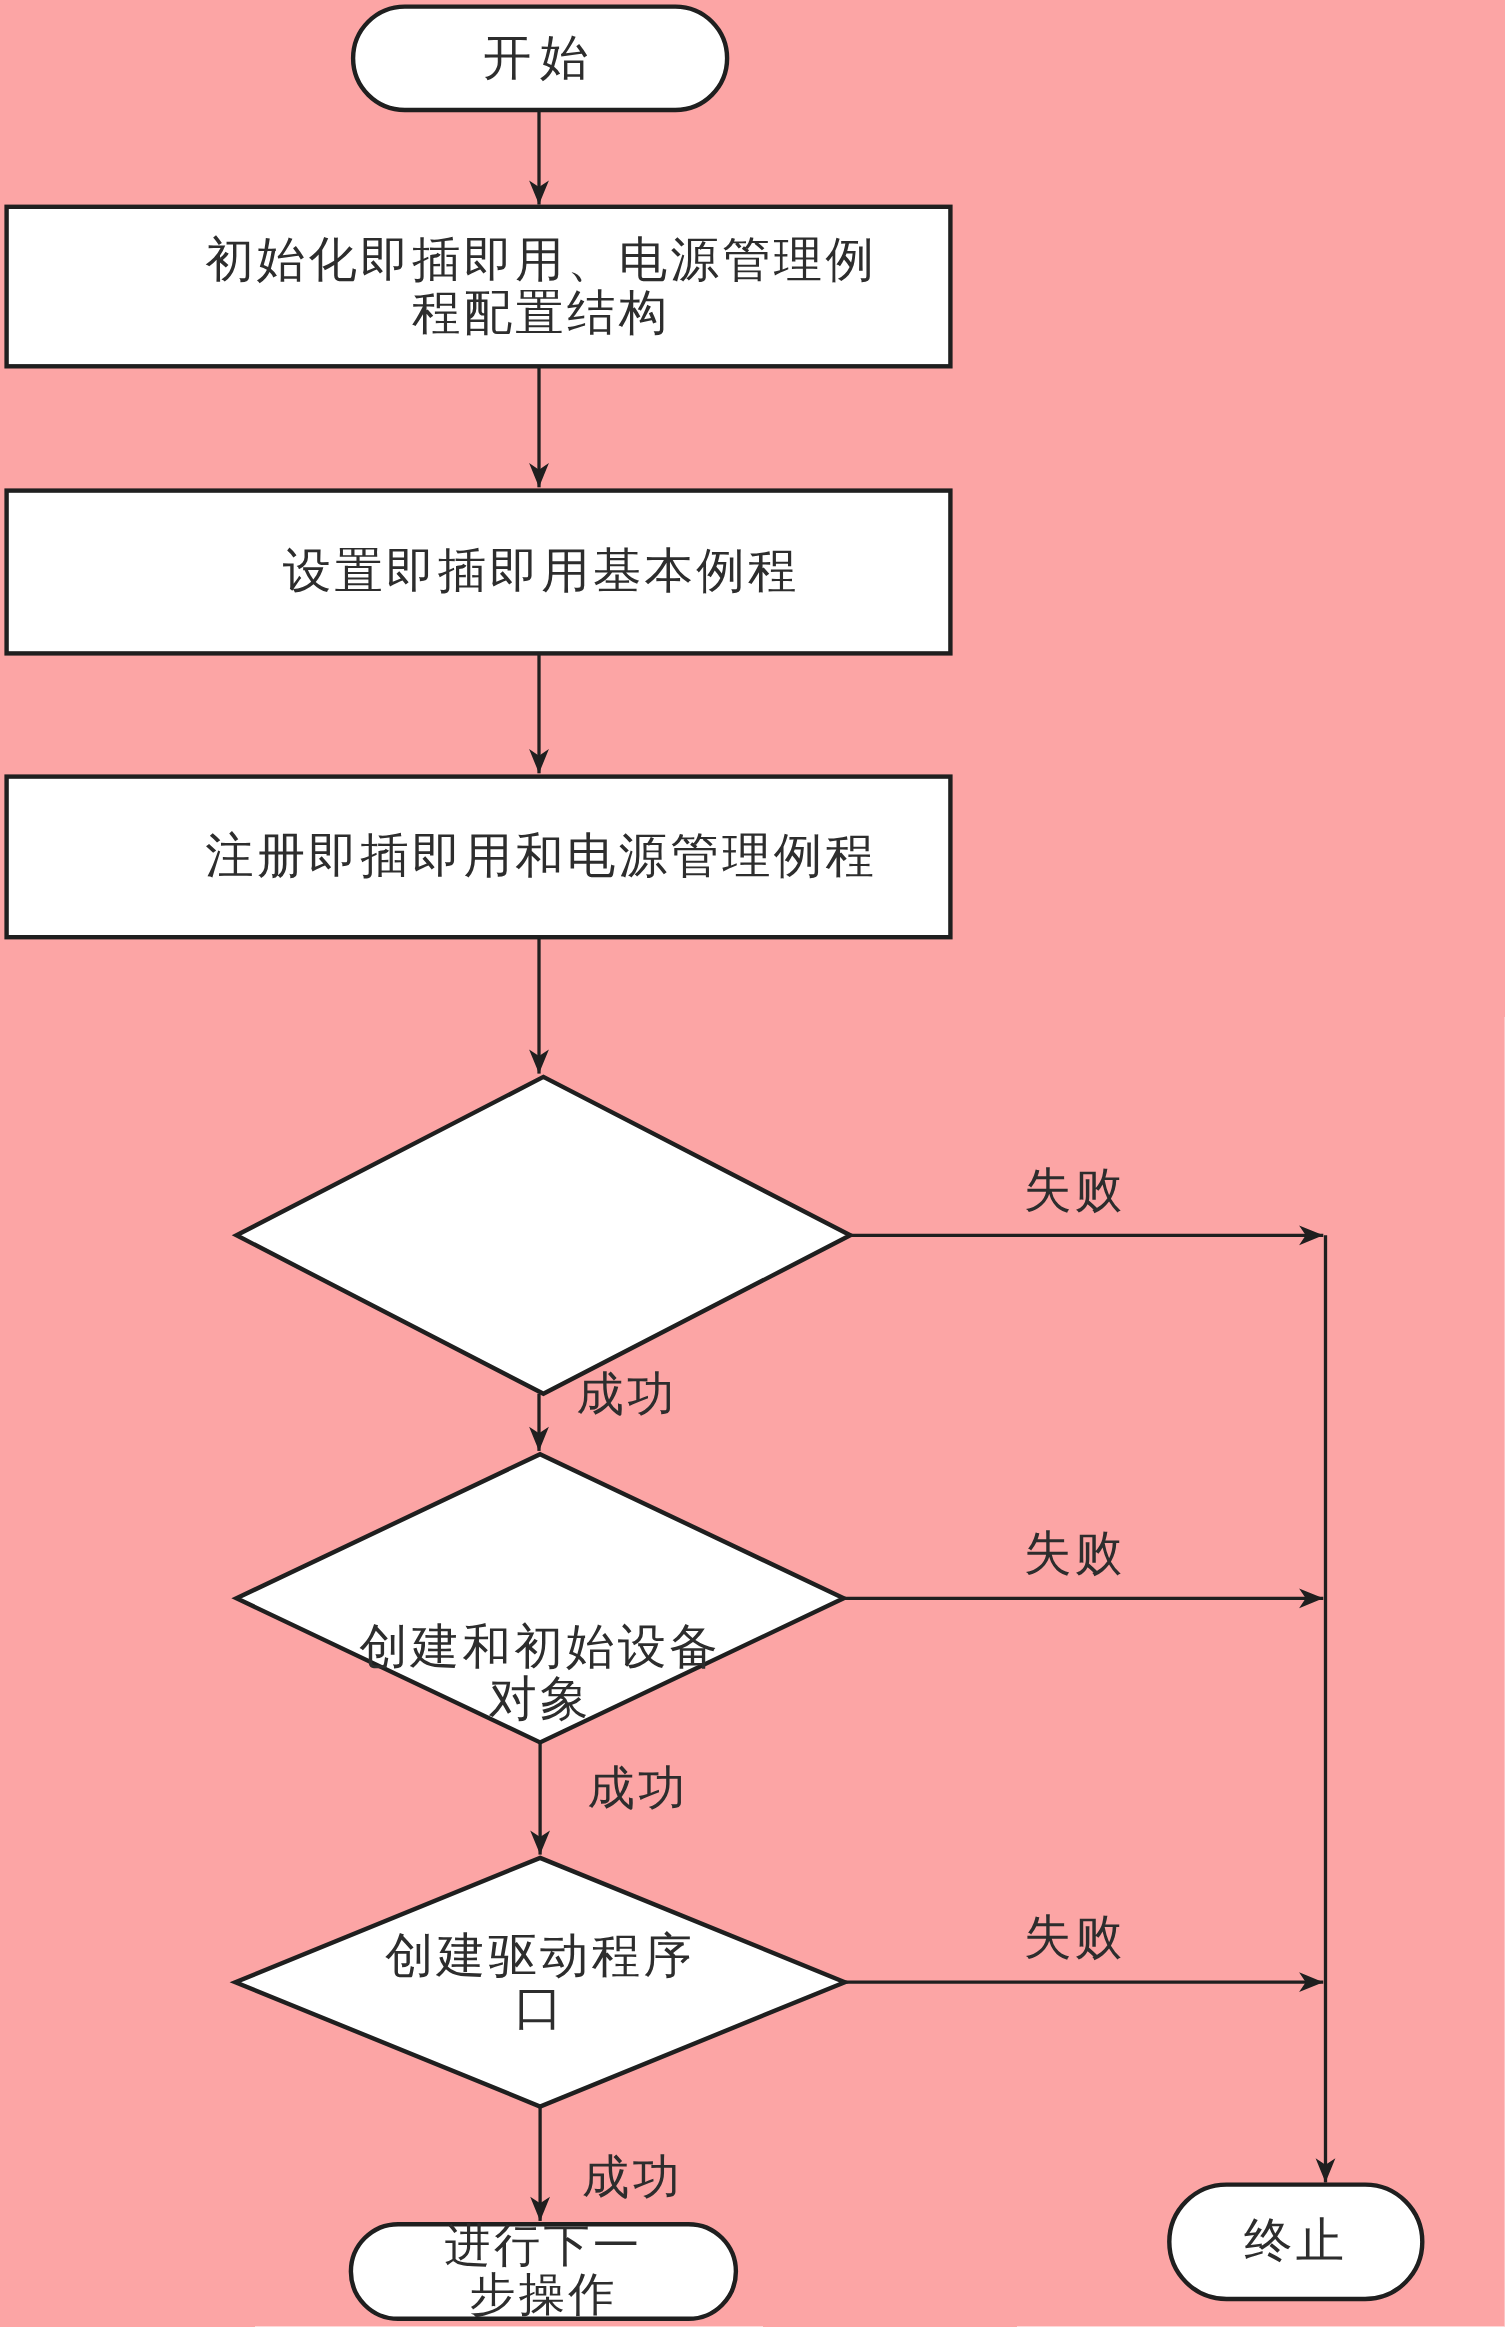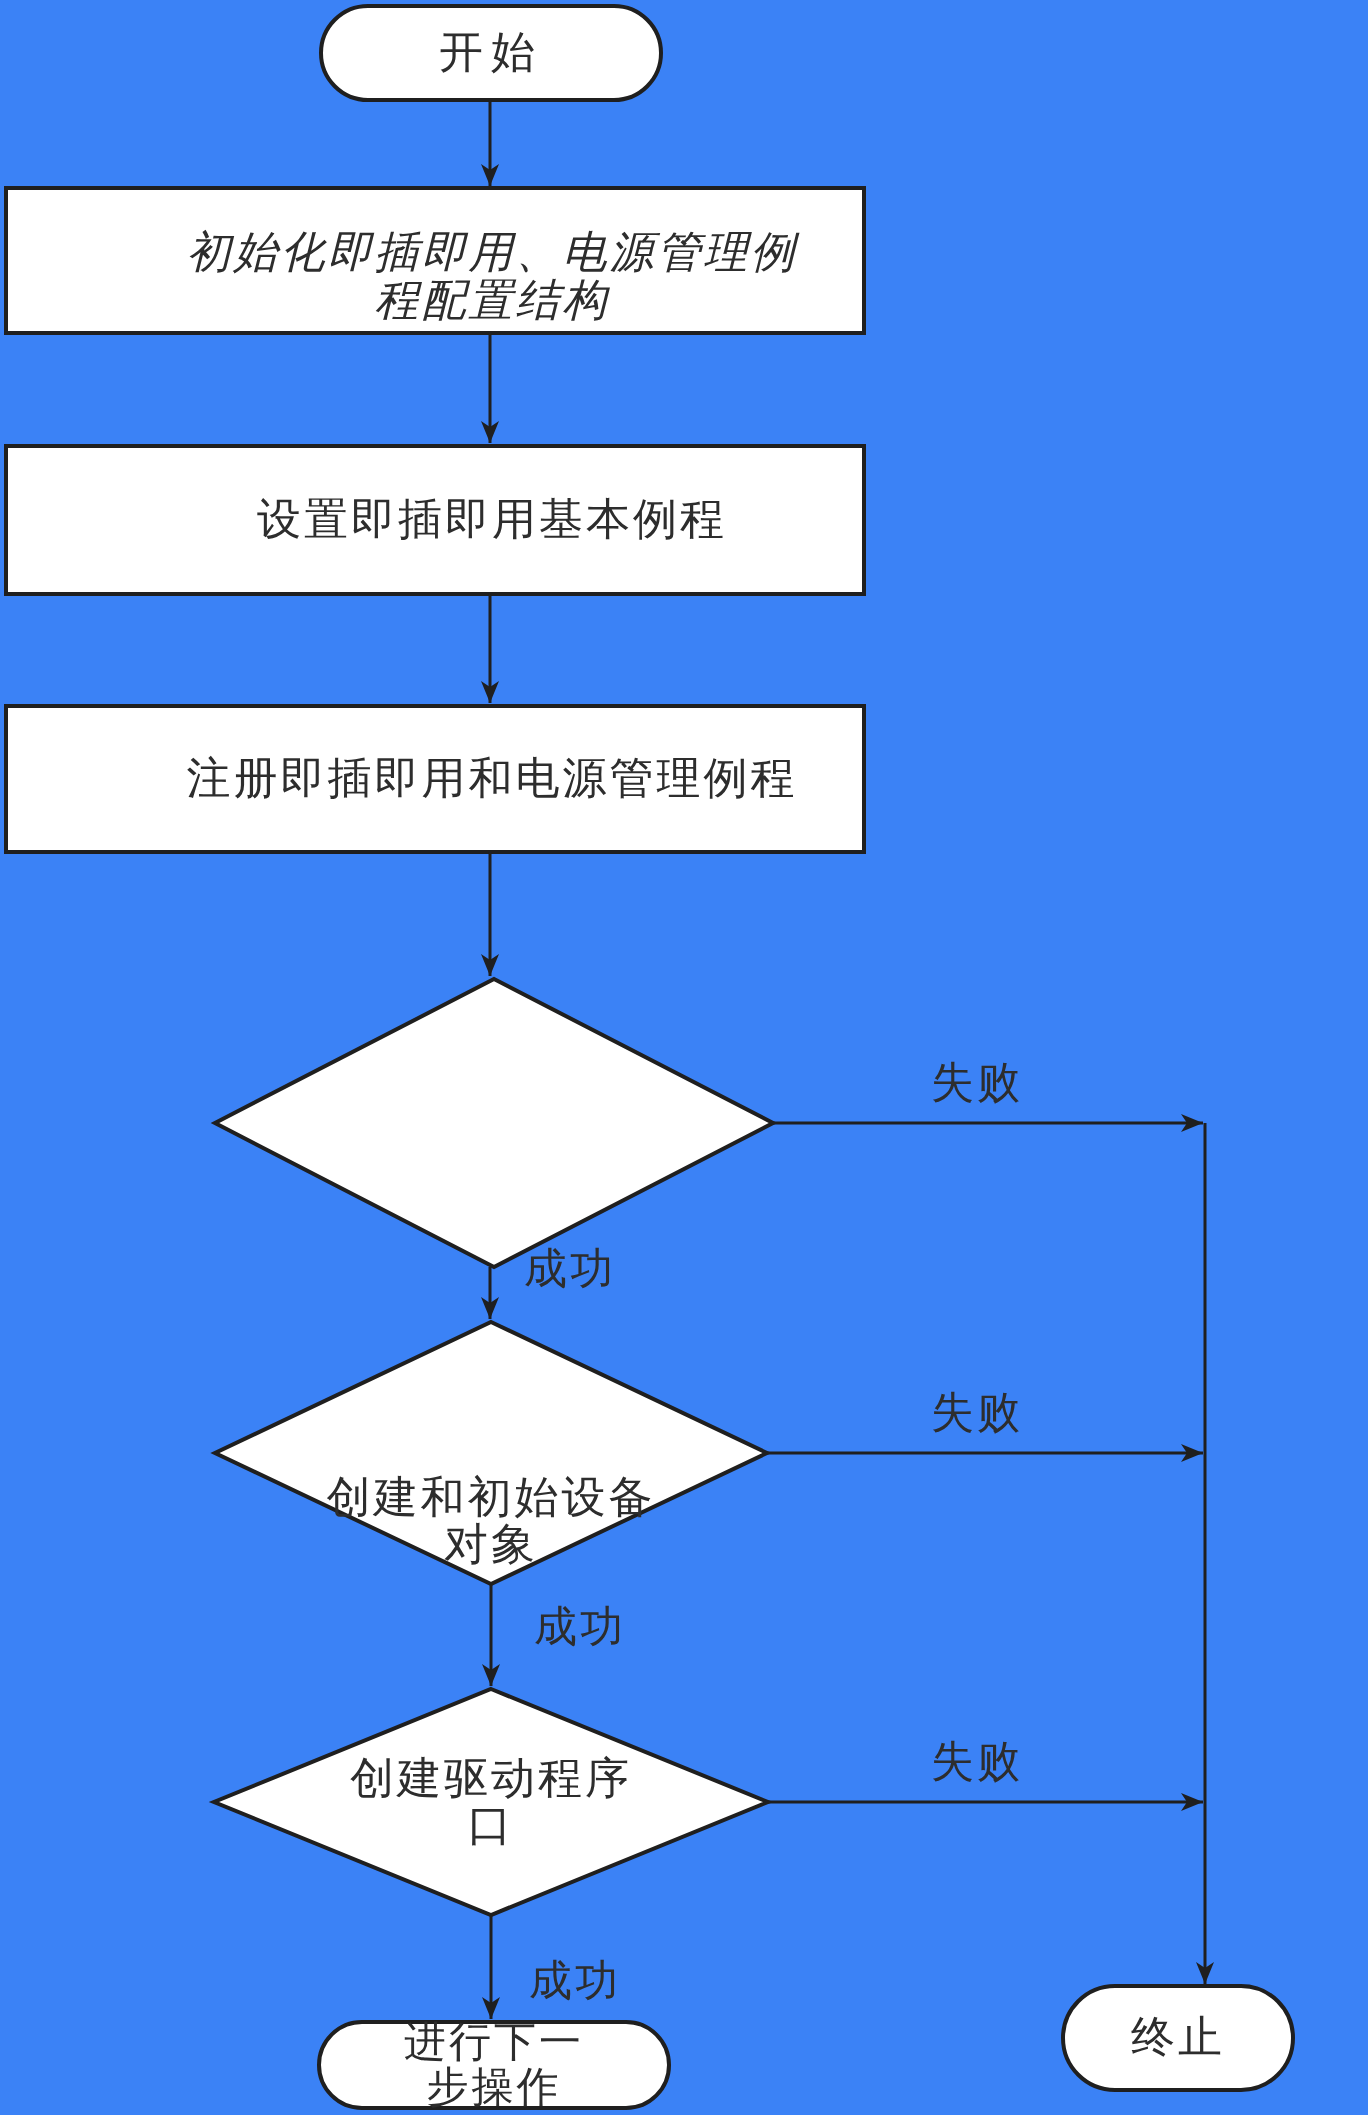--- a/index.html
+++ b/index.html
@@ -1,20 +1,20 @@
 <!DOCTYPE html>
 <html><head>
 <meta charset="utf-8">
 <style>
   html,body { margin:0; padding:0; background:#ffffff; }
   #canvas {
     position:relative;
     width:1368px;
     height:2115px;
-    background:#3b82f6;
+    background:#fca5a5;
     overflow:hidden;
     font-family:"Liberation Serif","DejaVu Serif",serif;
   }
   #flow-svg { position:absolute; left:0; top:0; }
   .shape { fill:#ffffff; stroke:#1f1f1f; stroke-width:4; }
   .edge  { stroke:#1f1f1f; stroke-width:3; fill:none; }
   .label {
     position:absolute;
     display:flex;
     flex-direction:column;
@@ -65,21 +65,21 @@
     <line class="edge" x1="773" y1="1123" x2="1203" y2="1123" marker-end="url(#arrow)"></line>
     <line class="edge" x1="767" y1="1453" x2="1203" y2="1453" marker-end="url(#arrow)"></line>
     <line class="edge" x1="768" y1="1802" x2="1203" y2="1802" marker-end="url(#arrow)"></line>
     <line class="edge" x1="1205" y1="1123" x2="1205" y2="1984" marker-end="url(#arrow)"></line>
   </svg>
 
   <div class="label" style="left:321px; top:6px; width:340px; height:94px; letter-spacing:8px;">
     <span>开始</span>
   </div>
 
-  <div class="label" style="left:62px; top:204px; width:860px; height:145px;font-style:italic;">
+  <div class="label" style="left:62px; top:188px; width:860px; height:145px;">
     <span>初始化即插即用、电源管理例</span>
     <span>程配置结构</span>
   </div>
 
   <div class="label" style="left:62px; top:446px; width:860px; height:148px;text-align:center;">
     <span>设置即插即用基本例程</span>
   </div>
 
   <div class="label" style="left:62px; top:706px; width:860px; height:146px;">
     <span>注册即插即用和电源管理例程</span>

